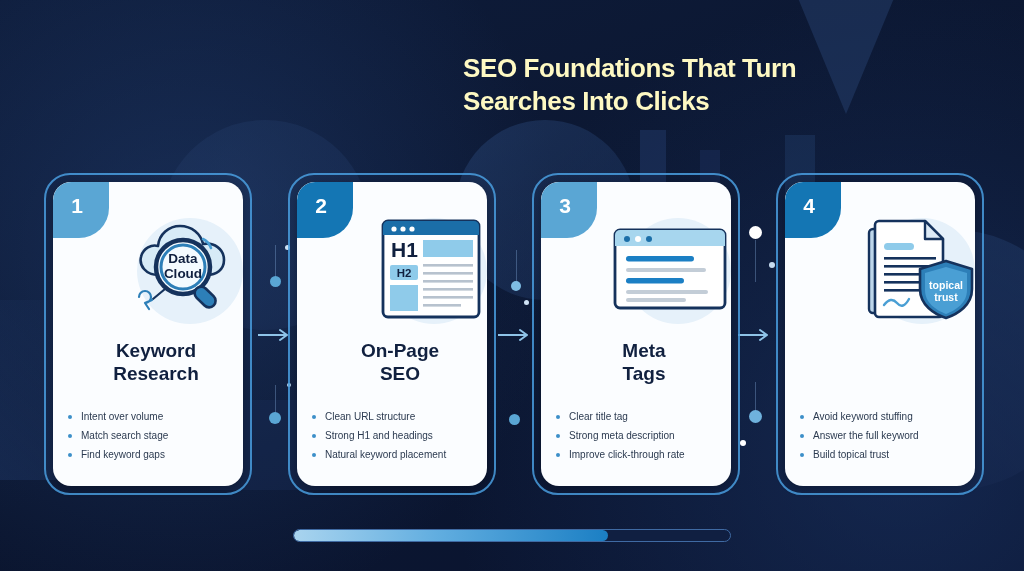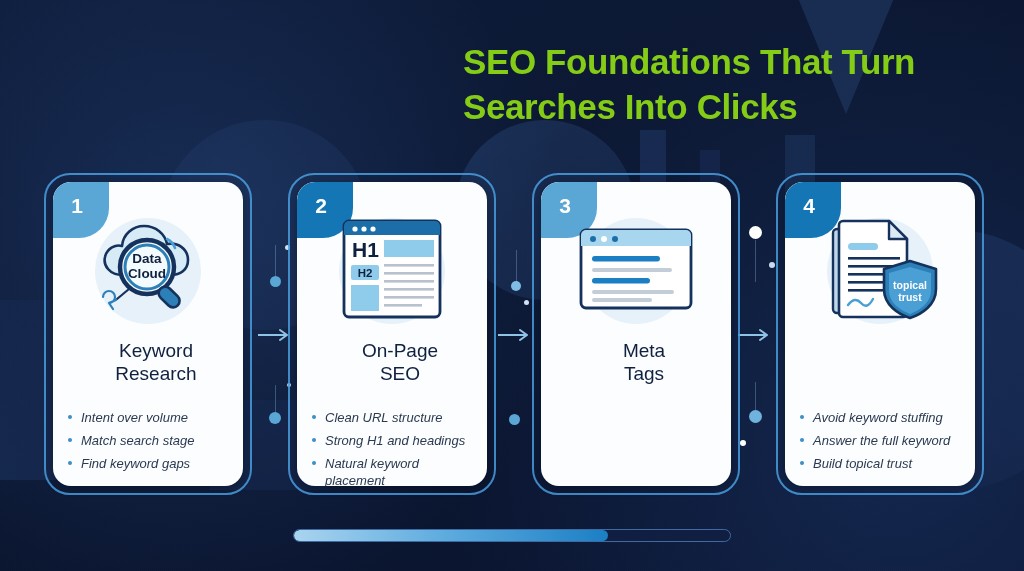--- a/index.html
+++ b/index.html
@@ -55,23 +55,23 @@
   .bar-d { left: 210px; top: 400px; width: 120px; height: 90px; background: #1a2d57; opacity: .4; }
   .wedge-l {
     left: -50px; top: 300px; width: 180px; height: 180px;
     background: linear-gradient(45deg, #203A6B, #16264a00);
     opacity: .5;
   }
 
   
   .title {
     position: absolute;
-    left: 463px; top: 40px; width: 545px;
-    color: #84cc16;
-    font-size: 35px;
+    left: 463px; top: 52px; width: 545px;
+    color: #fef9c3;
+    font-size: 26px;
     font-weight: bold;
     line-height: 1.28;
     letter-spacing: -0.4px;
   }
 
   
   .rail {
     position: absolute;
     left: 44px; top: 173px;
     width: 940px; height: 322px;
@@ -106,51 +106,50 @@
     color: #ffffff;
     font-size: 21px; font-weight: bold;
     padding-right: 8px; padding-bottom: 8px;
   }
   .badge.light { background: #5aa6d4; }
   .badge.dark  { background: #1476b4; }
 
   .art-wrap {
     position: absolute;
     left: 0; top: 26px; width: 100%; height: 126px;
-    display: flex; align-items: center; justify-content: center;
+    display: flex; align-items: center; justify-content: flex-end;
   }
   .art-halo {
     position: absolute;
     width: 106px; height: 106px;
     border-radius: 50%;
     background: #e6f1fa;
   }
   .art { position: relative; }
 
   .card-title {
     position: absolute;
     left: 26px; right: 10px; top: 158px;
     text-align: center;
     color: #10203f;
-    font-size: 19px; font-weight: normal;
+    font-size: 19px; font-weight: bold;
     line-height: 1.2;
   }
   .bullets {
     position: absolute;
     left: 15px; right: 10px; top: 228px;
     list-style: none;
   }
   .bullets li {
     position: relative;
     padding-left: 13px;
     margin-bottom: 6px;
     color: #2b3a50;
-    font-size: 13px;
+    font-size: 10px;
     line-height: 1.3;
-    font-style: italic;
   }
   .bullets li::before {
     content: "";
     position: absolute;
     left: 0; top: 5px;
     width: 4px; height: 4px;
     border-radius: 50%;
     background: #3c8fc9;
   }
 
@@ -332,20 +331,25 @@
               <rect x="17" y="54" width="58" height="5.4" rx="2.7" fill="#1b7fc4"></rect>
               <rect x="17" y="66" width="82" height="4" rx="2" fill="#c3cdd7"></rect>
               <rect x="17" y="74" width="60" height="4" rx="2" fill="#c3cdd7"></rect>
             </svg>
           </div>
         </div>
         <div class="card-title">
           <span>Meta</span><br>
           <span>Tags</span>
         </div>
+        <ul class="bullets">
+          <li>Clear title tag</li>
+          <li>Strong meta description</li>
+          <li>Improve click-through rate</li>
+        </ul>
       </div>
     </div>
 
     <div class="card-slot">
       <div class="frame"></div>
       <div class="card">
         <div class="badge dark">4</div>
         <div class="art-wrap">
           <div class="art-halo"></div>
           <div class="art">

